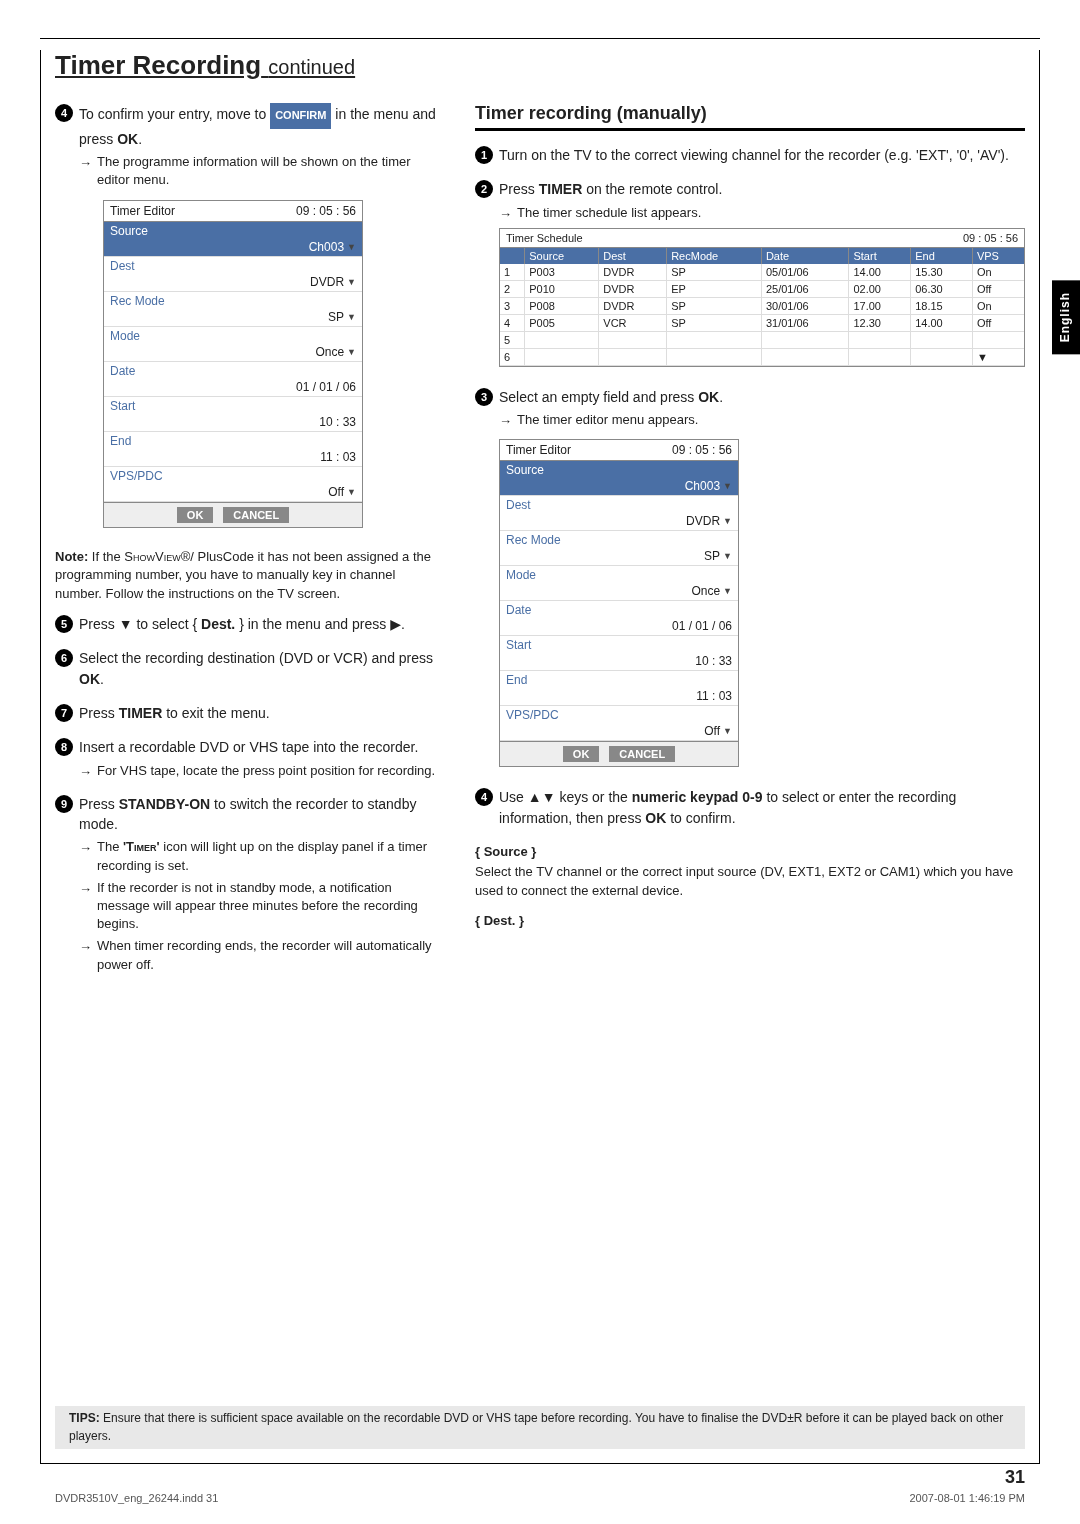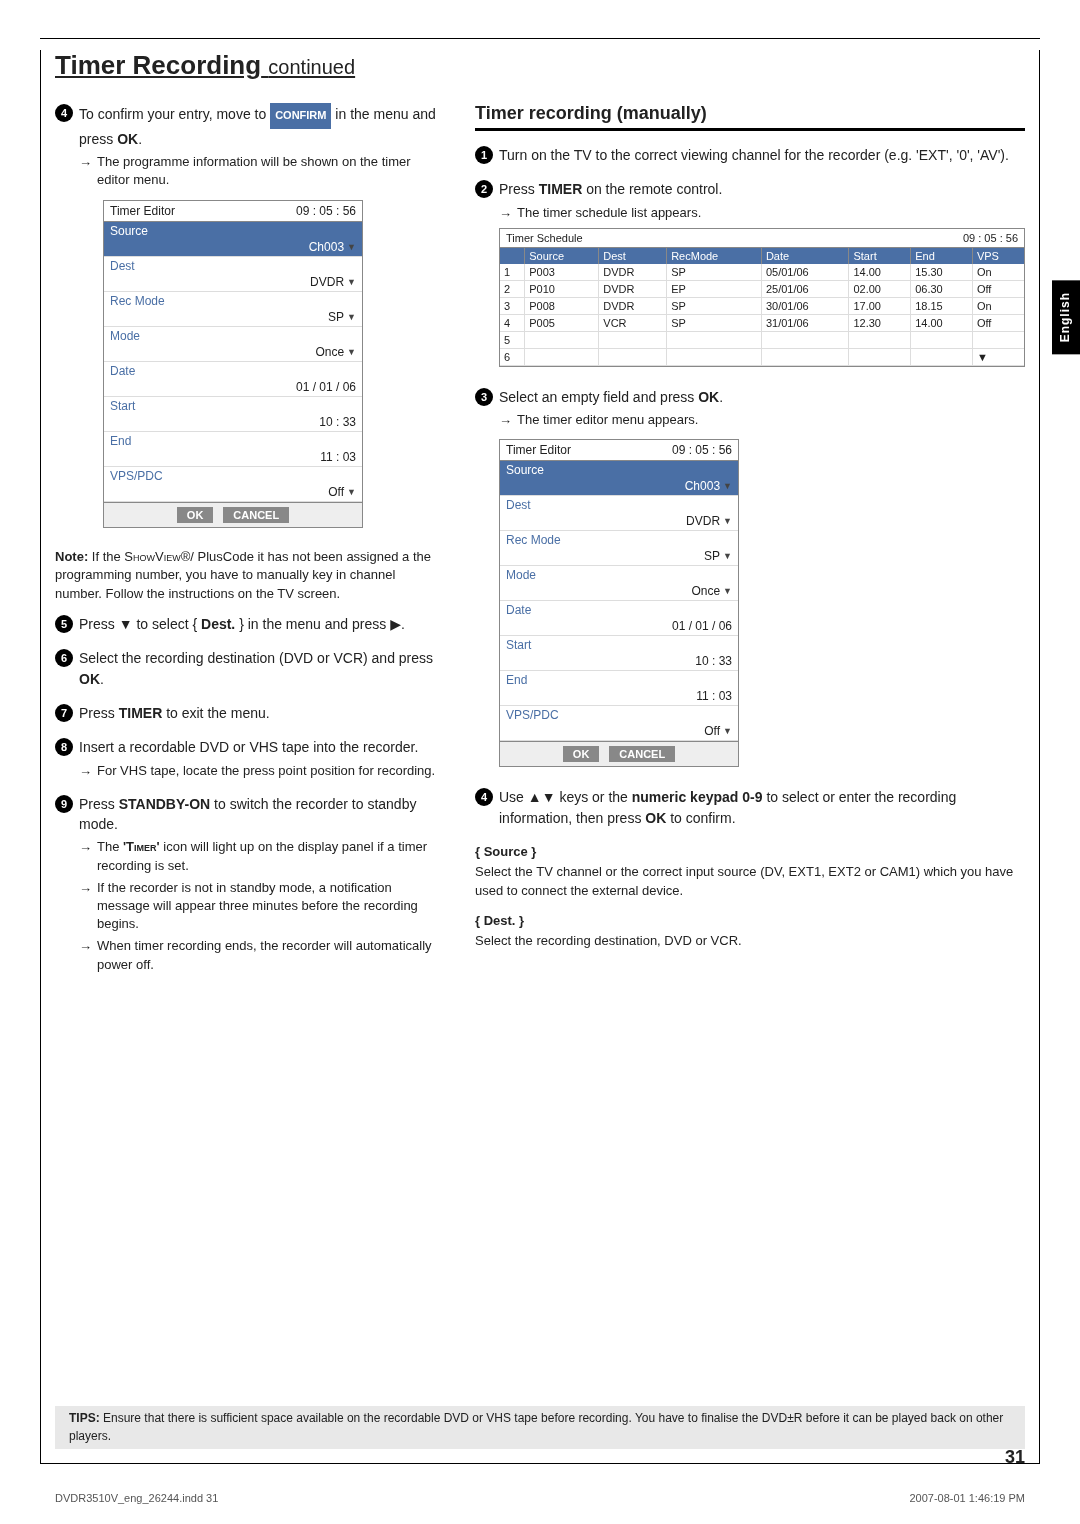--- a/index.html
+++ b/index.html
@@ -263,21 +263,21 @@
       right: 55px;
       background: #e8e8e8;
       padding: 4px 14px;
       font-size: 12px;
       line-height: 1.45;
     }
 
     
     .page-number {
       position: absolute;
-      bottom: 56px;
+      bottom: 36px;
       right: 55px;
       font-size: 18px;
       font-weight: bold;
     }
 
     
     .footer-bar {
       position: absolute;
       bottom: 20px;
       left: 55px;
@@ -636,21 +636,20 @@
         </div>
       </div>
 
       <div class="info-section">
         <div class="info-title">{ Source }</div>
         <div class="info-text">Select the TV channel or the correct input source (DV, EXT1, EXT2 or CAM1) which you have used to connect the external device.</div>
       </div>
 
       <div class="info-section">
         <div class="info-title">{ Dest. }</div>
-        <div class="info-text">Select the recording destination, DVD or VCR.</div>
       </div>
 
     </div>
   </div>
 
 </div>
 
 <div class="tips-box">
   <strong>TIPS:</strong>
   <span>Ensure that there is sufficient space available on the recordable DVD or VHS tape before recording. You have to finalise the DVD±R before it can be played back on other players.</span>

